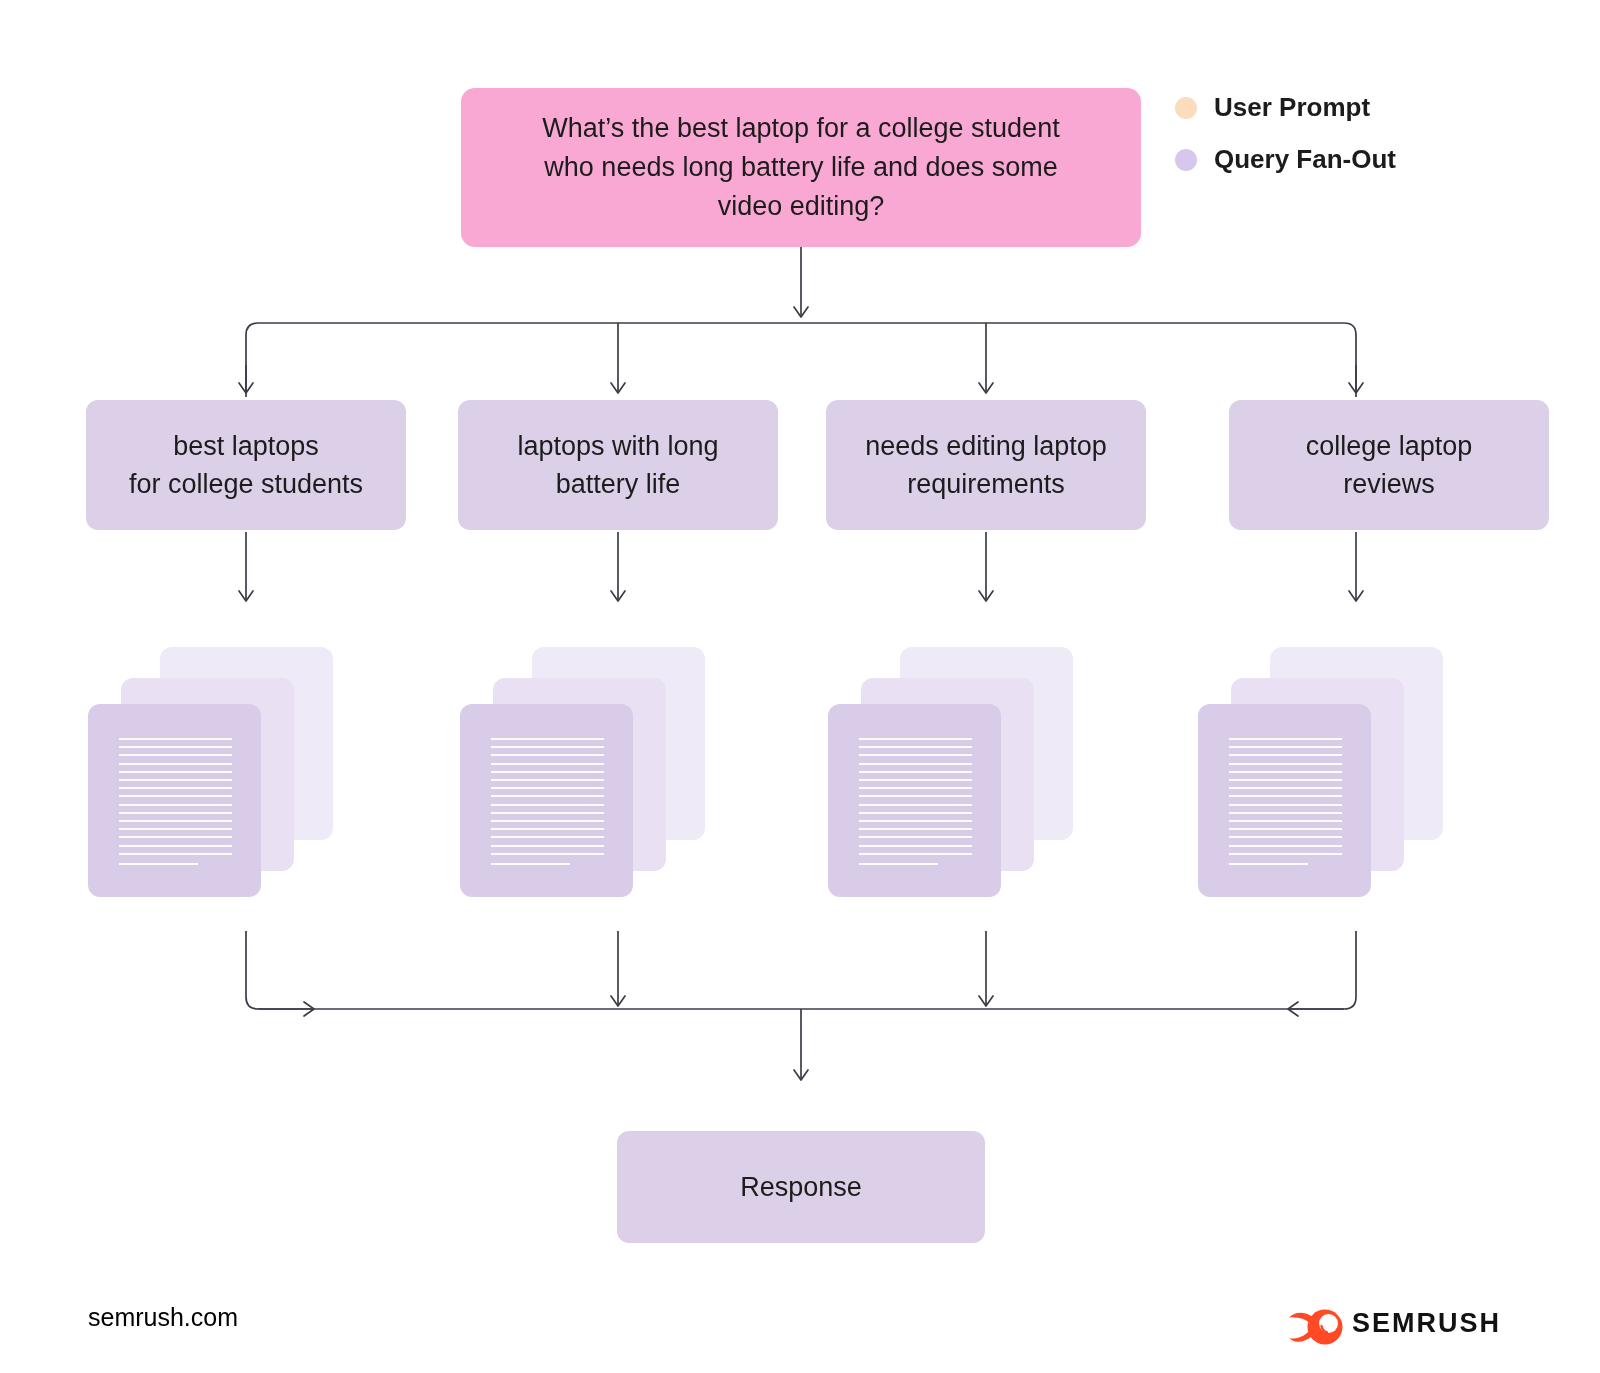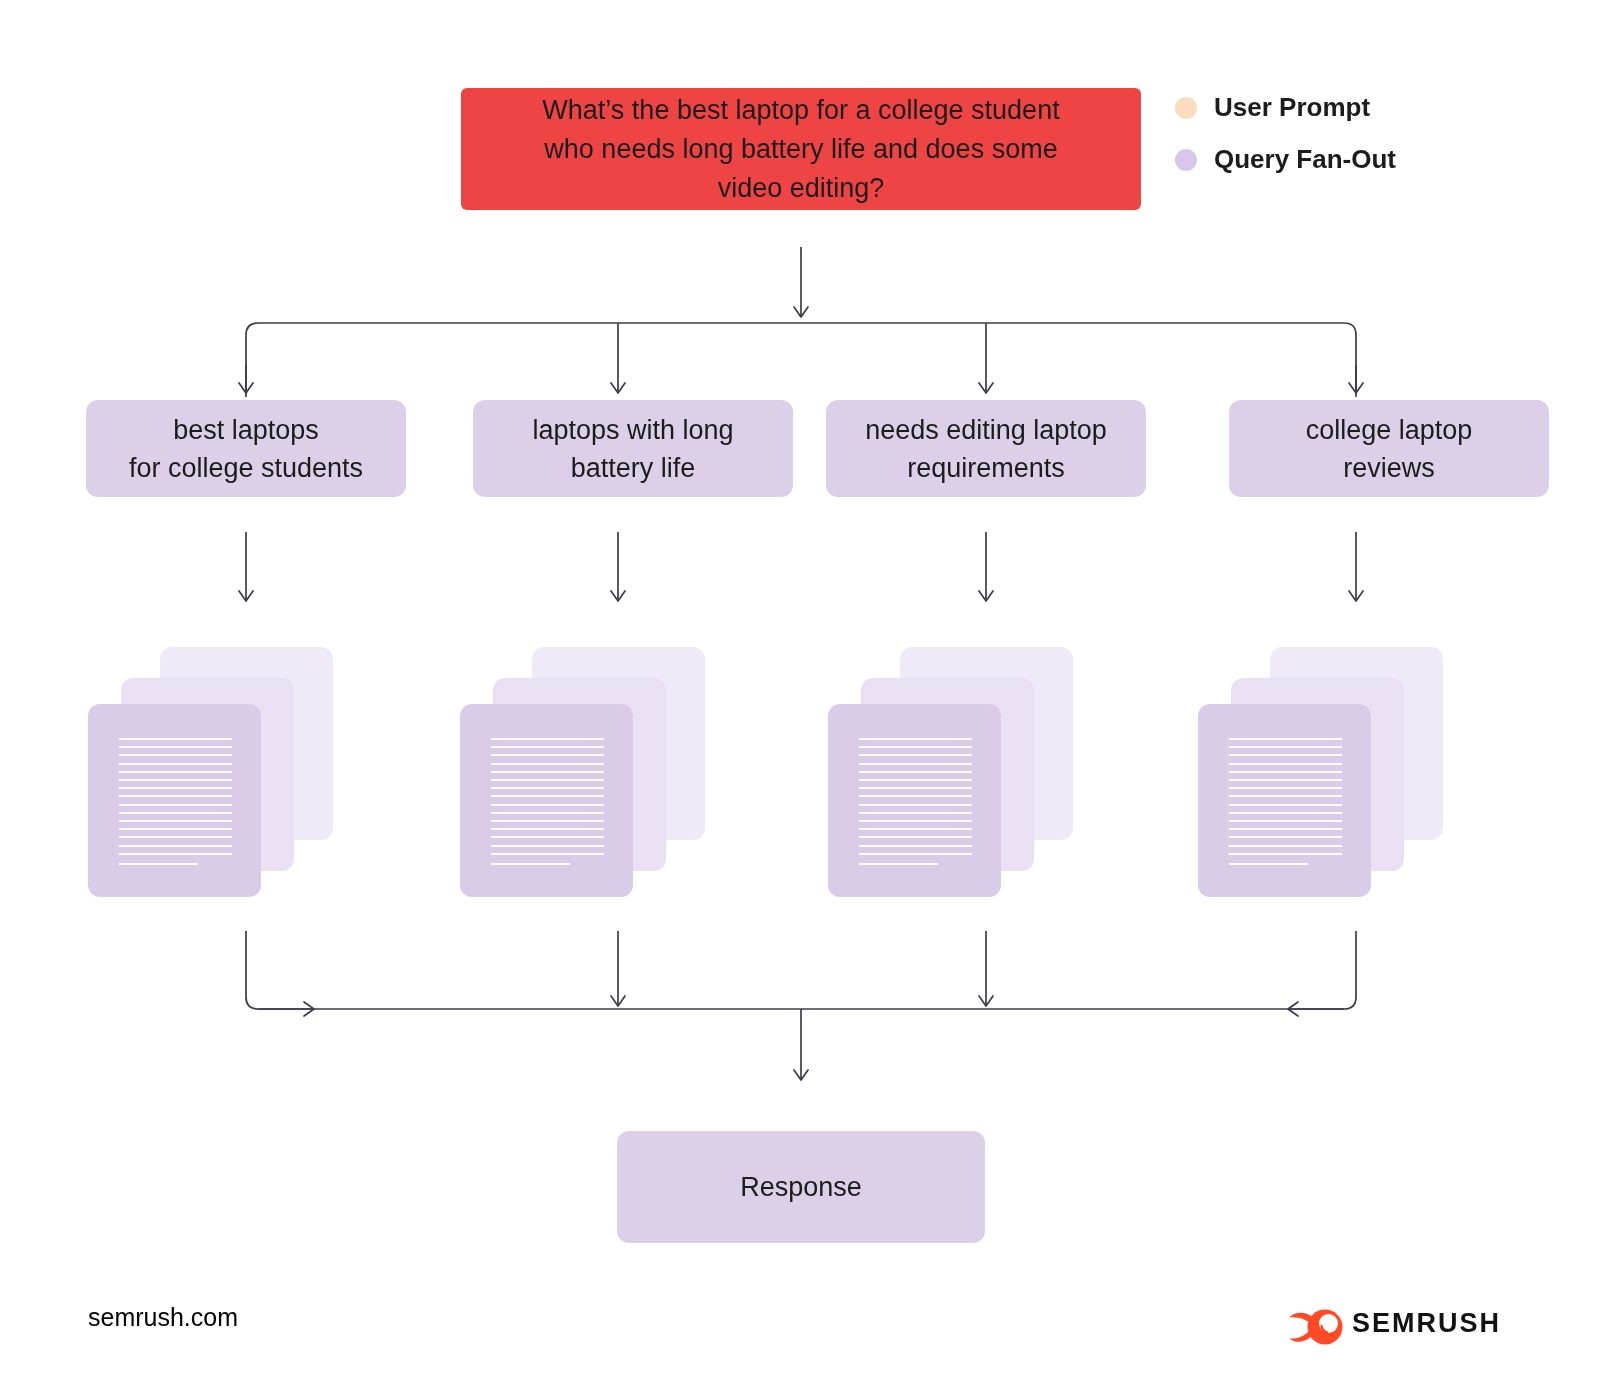--- a/index.html
+++ b/index.html
@@ -22,39 +22,39 @@
   .node {
     position: absolute;
     display: flex;
     align-items: center;
     justify-content: center;
     text-align: center;
     z-index: 2;
   }
   .prompt-box {
     left: 461px; top: 88px;
-    width: 680px; height: 122px;
-    background: #ef4444;
-    border-radius: 6px;
+    width: 680px; height: 159px;
+    background: #f9a8d4;
+    border-radius: 14px;
     font-size: 27px;
     line-height: 39px;
   }
   .prompt-box .inner { max-width: 572px; }
   .query-box {
     top: 400px;
-    width: 320px; height: 97px;
+    width: 320px; height: 130px;
     background: #DCD0E9;
     border-radius: 12px;
     font-size: 27px;
     line-height: 38px;
     flex-direction: column;
   }
   .query-box span { display: block; }
   .q1 { left: 86px; }
-  .q2 { left: 458px; margin-left: 15px; }
+  .q2 { left: 458px; }
   .q3 { left: 826px; }
   .q4 { left: 1229px; }
   .response-box {
     left: 617px; top: 1131px;
     width: 368px; height: 112px;
     background: #DCD0E9;
     border-radius: 12px;
     font-size: 27px;
   }
   

